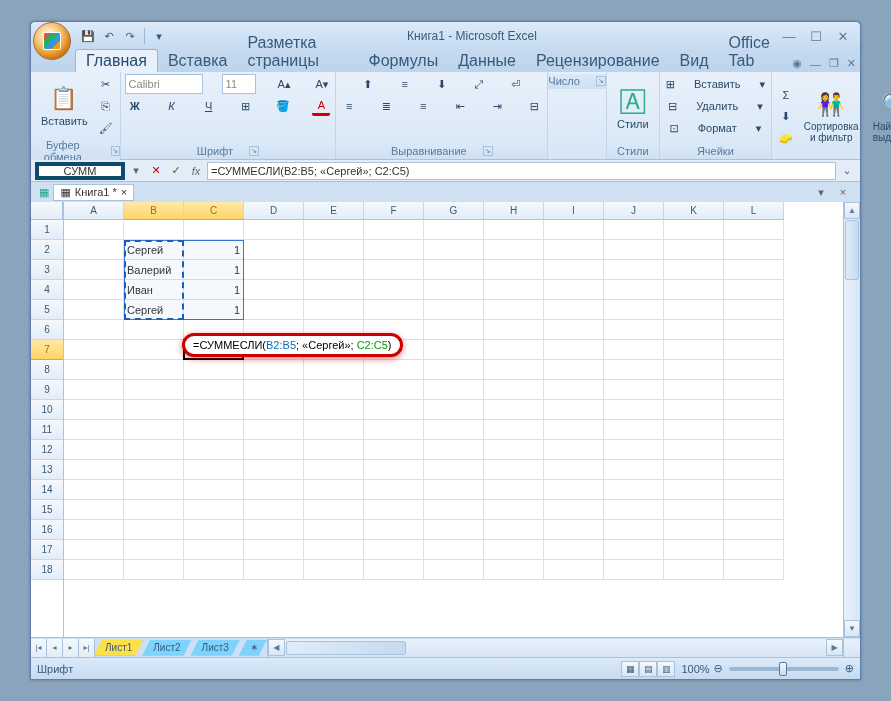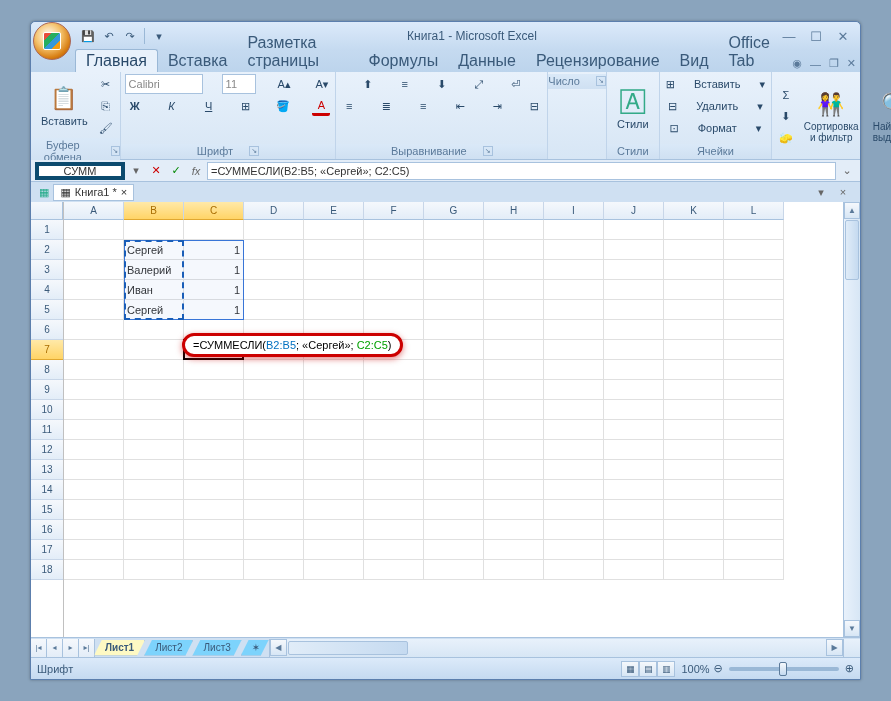--- a/index.html
+++ b/index.html
@@ -55,21 +55,21 @@
 .formula-overlay{position:absolute;background:#fff;border:3px solid #c00;border-radius:12px;padding:3px 8px;box-shadow:0 2px 6px rgba(200,0,0,.5);color:#000;font-size:11px;white-space:nowrap}
 .formula-overlay .rng{color:#0070c0}
 .formula-overlay .rng2{color:#00a000}
 .vscroll{width:17px;background:linear-gradient(90deg,#e8f1fb,#d7e6f5);border-left:1px solid #a8c2de;display:flex;flex-direction:column}
 .sbtn-sc{height:17px;background:linear-gradient(#f5f8fc,#d7e6f5);border:1px solid #a8c2de;display:flex;align-items:center;justify-content:center;font-size:8px;color:#5b7a9a}
 .sthumb{background:linear-gradient(90deg,#e0ecf8,#c5daf0);border:1px solid #a8c2de;border-radius:2px}
 .sheet-tabs{display:flex;align-items:center;height:20px;background:#cfe0f2;border-top:1px solid #a8c2de}
 .nav-btns{display:flex}
 .navb{width:16px;height:18px;display:flex;align-items:center;justify-content:center;border-right:1px solid #a8c2de;color:#5b7a9a;font-size:8px;background:linear-gradient(#f5f8fc,#e3edf8)}
 .stab{padding:2px 10px;background:#7dd3fc;border:1px solid #a8c2de;border-top:none;margin-left:-1px;color:#3a5a7a;font-size:10px;clip-path:polygon(8px 0,100% 0,calc(100% - 8px) 100%,0 100%)}
-.stab.active{background:#fef9c3;font-weight:bold}
+.stab.active{background:#fde047;font-weight:normal}
 .hscroll{flex:1;display:flex;align-items:center;background:linear-gradient(#e8f1fb,#d7e6f5);border-left:1px solid #a8c2de;height:18px}
 .statusbar{height:22px;background:linear-gradient(#dceafa,#c5daf0);display:flex;align-items:center;padding:0 6px;color:#3a5a7a;border-top:1px solid #a8c2de}
 .statusbar .vbtns{display:flex;gap:0;margin-left:auto;margin-right:6px}
 .vbtn{width:18px;height:16px;border:1px solid #a8c2de;background:linear-gradient(#f5f8fc,#d7e6f5);display:flex;align-items:center;justify-content:center;font-size:9px}
 .zoom-slider{width:110px;height:4px;background:#9ab8d6;position:relative;margin:0 6px;border-radius:2px}
 .zoom-handle{position:absolute;width:8px;height:14px;background:linear-gradient(#f5f8fc,#c5daf0);border:1px solid #5b7a9a;top:-5px;left:50px;border-radius:2px}
 </style>
 </head>
 <body>
 

